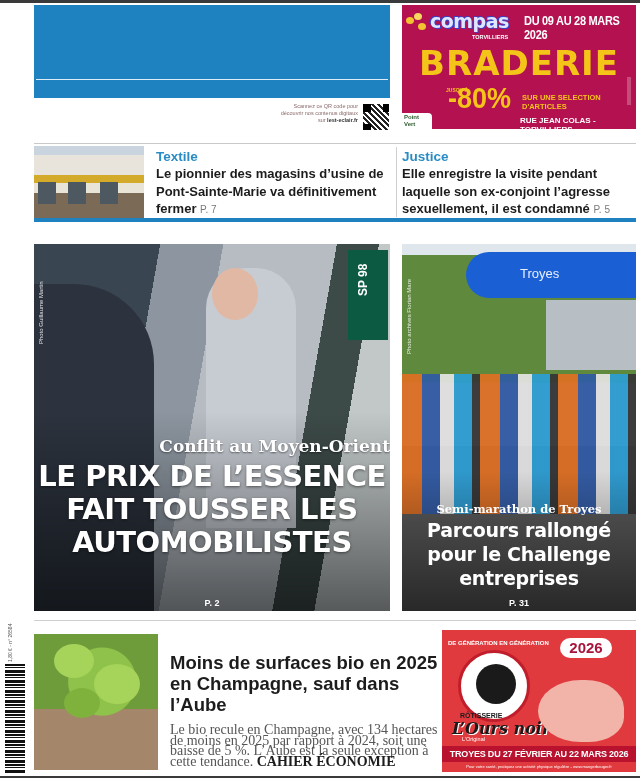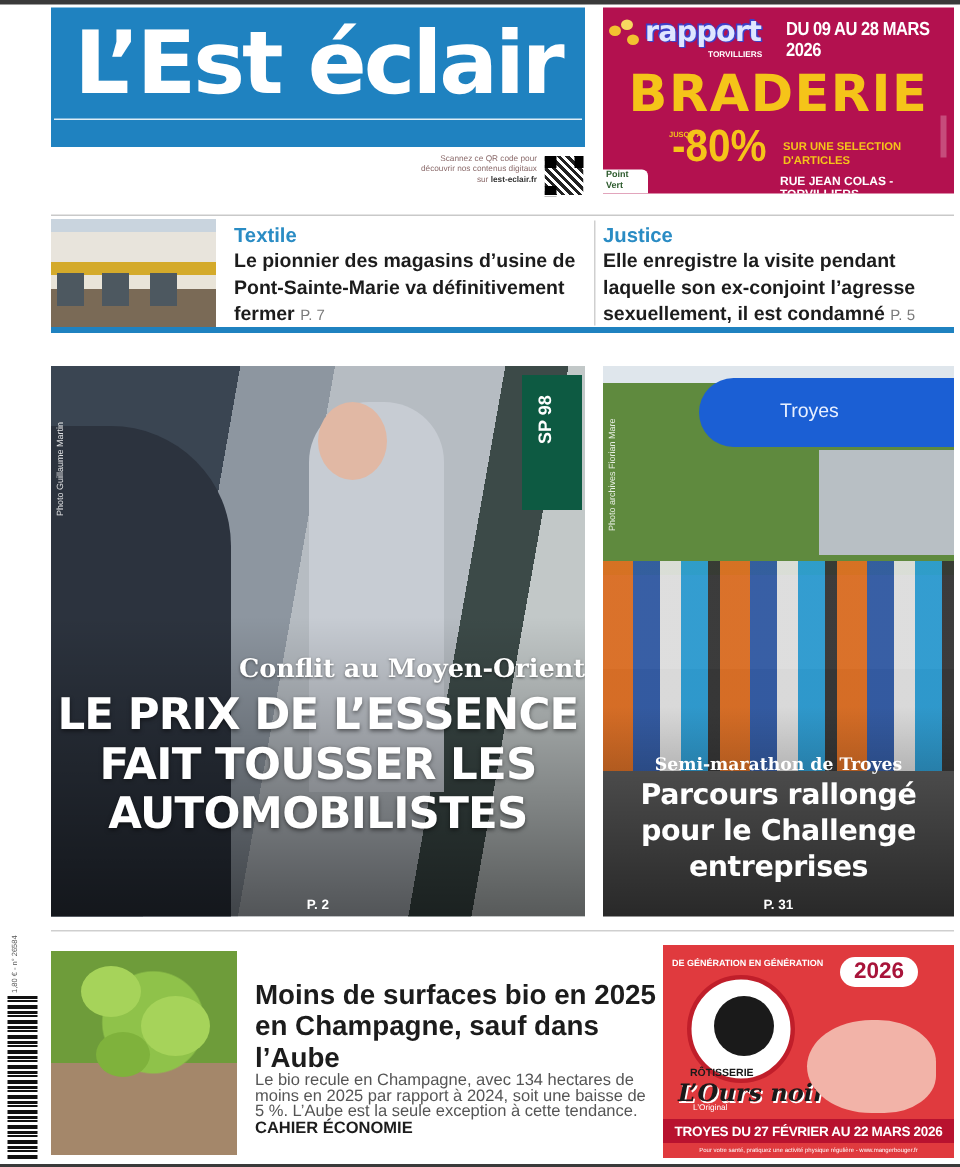--- a/index.html
+++ b/index.html
@@ -86,21 +86,21 @@
     .barcode { position: absolute; left: 3px; top: 620px; width: 26px; height: 156px; }
     .barcode .meta { position: absolute; left: 4px; top: 2px; font-size: 5px; color: #555; transform: rotate(-90deg) translate(-40px, 0); transform-origin: left top; white-space: nowrap; }
     .barcode .bars { position: absolute; left: 2px; top: 44px; width: 20px; height: 110px;
       background: repeating-linear-gradient(#111 0 2px, #fff 2px 3px, #111 3px 4px, #fff 4px 6px, #111 6px 9px, #fff 9px 10px); }
     .vine-photo { position: absolute; left: 34px; top: 634px; width: 124px; height: 136px; overflow: hidden;
       background: radial-gradient(circle at 55% 35%, #8fc24a 0 30%, transparent 31%), linear-gradient(#6e9c3a 0 55%, #a4876a 55% 100%); }
     .vine-photo .leaf { position: absolute; border-radius: 50%; background: #a6d35a; }
     .bottom-article { position: absolute; left: 170px; top: 630px; width: 270px; }
     .bottom-article .kicker { color: #2a8cc4; font-weight: bold; font-size: 14px; line-height: 18px; }
     .bottom-article .title { margin-top: 22px; font-weight: bold; font-size: 18.5px; line-height: 21px; color: #1c1c1c; }
-    .bottom-article .lede { font-size: 11px; line-height: 10.5px; color: #555; width: 268px; }
+    .bottom-article .lede { margin-top: 10px; font-size: 14px; line-height: 10.5px; color: #555; width: 268px; font-family: Liberation Serif, serif; }
     .bottom-article .lede b { color: #1c1c1c; }
 
     
     .ad-ours { position: absolute; left: 442px; top: 630px; width: 194px; height: 142px; background: #e03a3e; overflow: hidden; }
     .ad-ours .badge { position: absolute; left: 16px; top: 20px; width: 72px; height: 72px; border-radius: 50%; background: #fff; border: 3px solid #c01e2a; }
     .ad-ours .badge-text { position: absolute; left: 6px; top: 10px; color: #fff; font-size: 6px; font-weight: bold; }
     .ad-ours .bear { position: absolute; left: 34px; top: 34px; width: 40px; height: 40px; border-radius: 50%; background: #1a1a1a; }
     .ad-ours .rotisserie { position: absolute; left: 18px; top: 82px; color: #1a1a1a; font-size: 7px; font-weight: bold; }
     .ad-ours .brand { position: absolute; left: 10px; top: 89px; color: #1a1a1a; font-family: "DejaVu Serif", serif; font-style: italic; font-weight: bold; font-size: 16px; text-shadow: 1px 1px 0 #fff; }
     .ad-ours .original { position: absolute; left: 20px; top: 106px; color: #fff; font-size: 5.5px; }
@@ -108,38 +108,37 @@
     .ad-ours .pig { position: absolute; left: 96px; top: 50px; width: 86px; height: 62px; border-radius: 50% 45% 40% 50%; background: #f2b3a8; }
     .ad-ours .strip { position: absolute; left: 0; top: 116px; width: 194px; height: 16px; background: #b8122f; color: #fff; font-weight: bold; font-size: 9px; text-align: center; line-height: 16px; letter-spacing: -0.2px; }
     .ad-ours .legal { position: absolute; left: 0; top: 133px; width: 194px; text-align: center; color: #fff; font-size: 4px; line-height: 8px; }
   </style>
 </head>
 <body>
 
 <div class="topline"></div>
 
 <div class="masthead">
-  <div class="logo">L’Est éclair</div>
   <div class="rule"></div>
 </div>
 <div class="qr-box">
   <div class="qr-text">
     <span>Scannez ce QR code pour découvrir nos contenus digitaux sur</span>
     <b>lest-eclair.fr</b>
   </div>
   <div class="qr-code"></div>
 </div>
 
 <div class="ad-compas">
   <div class="dots">
     <span style="left:0;top:4px;"></span>
       <span style="left:8px;top:0;background:#f7d860;"></span>
       <span style="left:12px;top:10px;"></span>
   </div>
-  <div class="brand">rapport</div>
+  <div class="brand">compas</div>
   <div class="brand-sub">TORVILLIERS</div>
   <div class="dates">DU 09 AU 28 MARS 2026</div>
   <div class="headline">BRADERIE</div>
   <div class="jusqua">JUSQU'À</div>
   <div class="pct">-80%</div>
   <div class="offer">
     <div>SUR UNE SELECTION</div>
     <div>D'ARTICLES</div>
   </div>
   <div class="address">RUE JEAN COLAS - TORVILLIERS</div>

